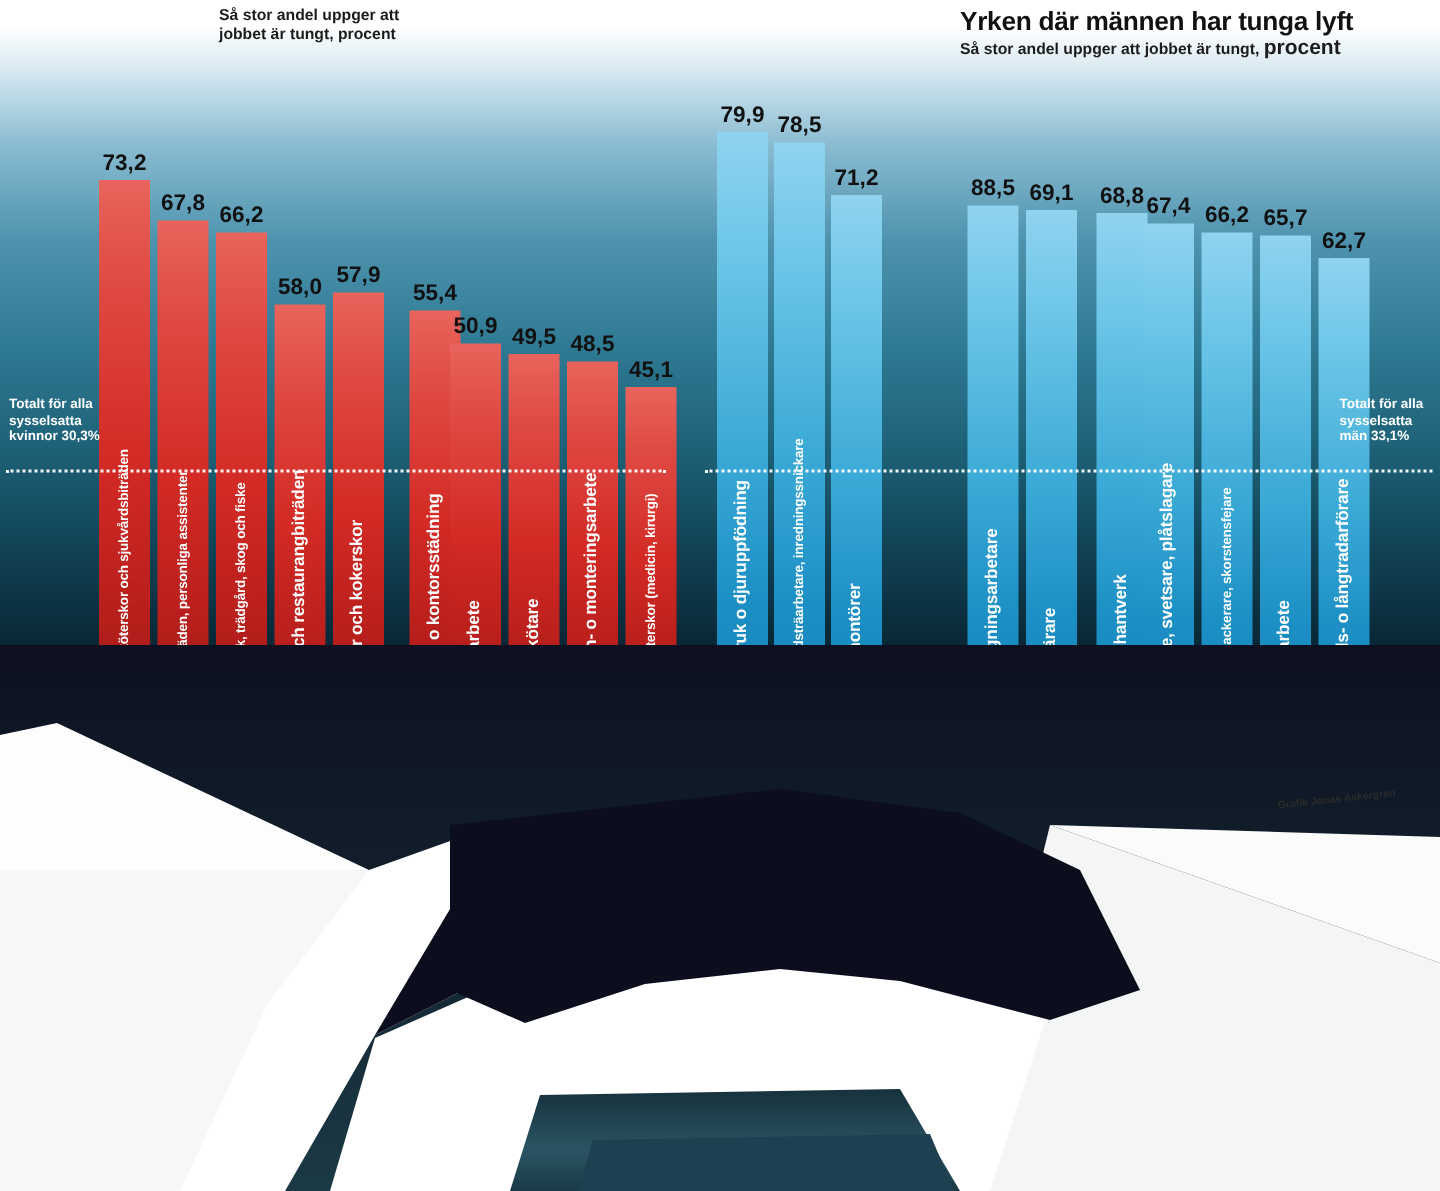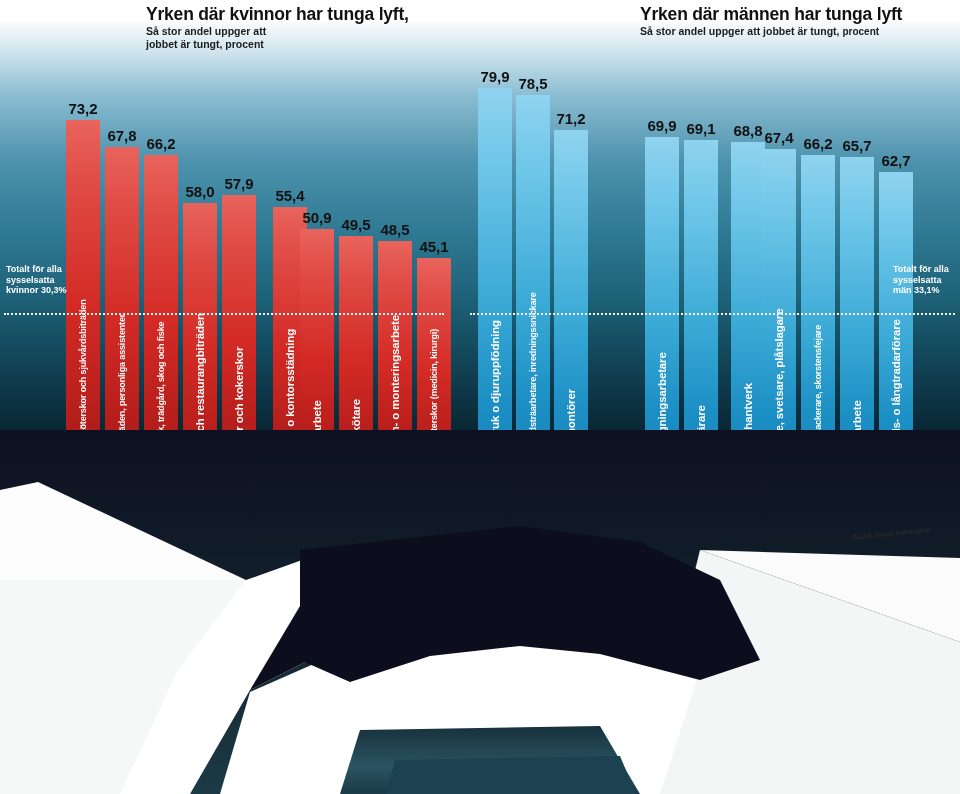--- a/index.html
+++ b/index.html
@@ -25,21 +25,21 @@
        #16313c 660px,
        #2a5260 720px,
        #1d3b48 760px,
        #16313c 794px);
   }
   
   .hd{position:absolute;}
   .hd .t{font-size:17.5px;font-weight:bold;color:#111;letter-spacing:-.2px;white-space:nowrap;}
   .hd .s1{font-size:10.5px;font-weight:bold;color:#1c1c1c;white-space:nowrap;line-height:12.5px;}
   .hd .s2{font-size:10.5px;font-weight:bold;color:#1c1c1c;white-space:nowrap;line-height:12.5px;}
-  .hd .sm{font-size:10px;font-weight:bold;}
+  .hd .sm{font-size:14px;font-weight:bold;}
   #hd-left{left:146px;top:4px;}
   #hd-right{left:640px;top:4px;}
 
   
   .chart{position:absolute;top:0;left:0;width:960px;height:794px;}
   .bar{
     position:absolute;width:34px;bottom:316px;
     box-sizing:border-box;
   }
   .bar.red{
@@ -86,21 +86,20 @@
   }
   
   #silhouette{position:absolute;left:0;top:430px;width:960px;height:364px;}
 </style>
 </head>
 <body>
 
 <div id="stage">
 
   <div class="hd" id="hd-left">
-    <div class="t">Yrken där kvinnor har tunga lyft,</div>
     <div class="s1">Så stor andel uppger att</div>
     <div class="s2">jobbet är tungt, procent</div>
   </div>
 
   <div class="hd" id="hd-right">
     <div class="t">Yrken där männen har tunga lyft</div>
     <div class="s1">
       <span>Så stor andel uppger att jobbet är tungt,</span>
       <span class="sm">procent</span>
     </div>
@@ -153,21 +152,21 @@
       </div>
       <div class="bar blue" style="left: 516px; height: 383px; bottom: 316px;">
         <div class="val">78,5</div>
         <div class="barlabel small">Byggnadsträarbetare, inredningssnickare</div>
       </div>
       <div class="bar blue" style="left: 554px; height: 348px; bottom: 316px;">
         <div class="val">71,2</div>
         <div class="barlabel">VVS-montörer</div>
       </div>
       <div class="bar blue" style="left: 645px; height: 341px; bottom: 316px;">
-        <div class="val">69,9</div>
+        <div class="val">88,5</div>
         <div class="barlabel">Anläggningsarbetare</div>
       </div>
       <div class="bar blue" style="left: 684px; height: 338px; bottom: 316px;">
         <div class="val">69,1</div>
         <div class="barlabel">Brevbärare</div>
       </div>
       <div class="bar blue" style="left: 723px; height: 336px; bottom: 316px; margin-left: 8px;">
         <div class="val">68,8</div>
         <div class="barlabel">Annat hantverk</div>
       </div>

